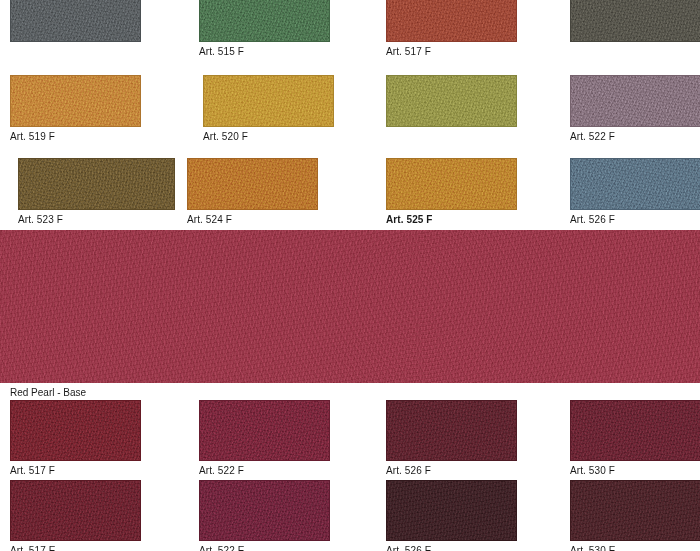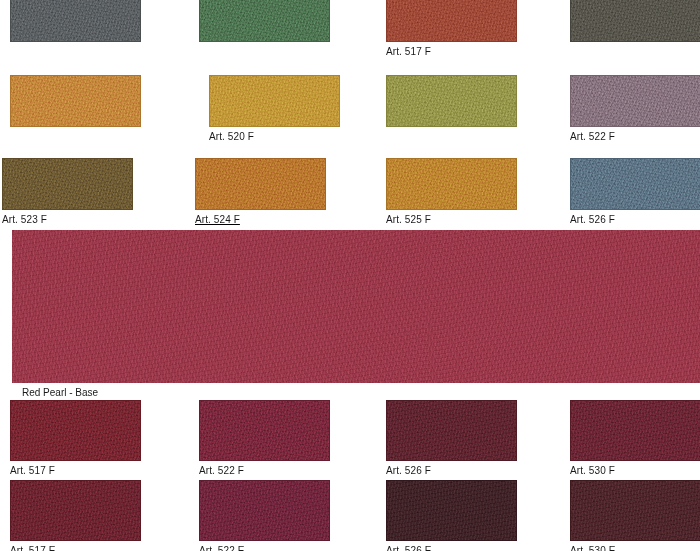--- a/index.html
+++ b/index.html
@@ -82,21 +82,21 @@
     color: #1a1a1a;
     padding-top: 4px;
     letter-spacing: 0.1px;
     white-space: nowrap;
     font-family: "Liberation Sans", sans-serif;
   }
 
   
   .banner-wrap {
     position: absolute;
-    left: 12px;
+    left: 0;
     width: 595px;
   }
   .banner-chip {
     position: relative;
     width: 700px;
     overflow: hidden;
   }
   .banner-grain {
     position: absolute;
     inset: 0;
@@ -135,20 +135,21 @@
         <div class="swatch-chip" style="height: 52px; background: rgb(90, 95, 98); border: 1px solid rgb(74, 79, 82);">
           <div class="grain"></div>
           <div class="grain2"></div>
         </div>
       </div>
       <div class="swatch-cell" style="left: 199px; width: 131px;">
         <div class="swatch-chip" style="height: 52px; background: rgb(76, 119, 80); border: 1px solid rgb(63, 100, 67);">
           <div class="grain"></div>
           <div class="grain2"></div>
         </div>
+        <div class="swatch-label">Art. 515 F</div>
       </div>
       <div class="swatch-cell" style="left: 386px; width: 131px;">
         <div class="swatch-chip" style="height: 52px; background: rgb(164, 71, 52); border: 1px solid rgb(140, 59, 43);">
           <div class="grain"></div>
           <div class="grain2"></div>
         </div>
         <div class="swatch-label">Art. 517 F</div>
       </div>
       <div class="swatch-cell" style="left: 570px; width: 131px;">
         <div class="swatch-chip" style="height: 52px; background: rgb(86, 84, 74); border: 1px solid rgb(70, 69, 61);">
@@ -156,22 +157,23 @@
           <div class="grain2"></div>
         </div>
       </div>
     </div>
     <div class="swatch-row" style="top: 75px;">
       <div class="swatch-cell" style="left: 10px; width: 131px;">
         <div class="swatch-chip" style="height: 52px; background: rgb(203, 137, 55); border: 1px solid rgb(173, 116, 45);">
           <div class="grain"></div>
           <div class="grain2"></div>
         </div>
-      </div>
-      <div class="swatch-cell" style="left: 209px; width: 131px;">
+        <div class="swatch-label">Art. 519 F</div>
+      </div>
+      <div class="swatch-cell" style="left: 203px; width: 131px;">
         <div class="swatch-chip" style="height: 52px; background: rgb(201, 156, 51); border: 1px solid rgb(171, 132, 43);">
           <div class="grain"></div>
           <div class="grain2"></div>
         </div>
         <div class="swatch-label">Art. 520 F</div>
       </div>
       <div class="swatch-cell" style="left: 386px; width: 131px;">
         <div class="swatch-chip" style="height: 52px; background: rgb(154, 154, 72); border: 1px solid rgb(131, 131, 60);">
           <div class="grain"></div>
           <div class="grain2"></div>
@@ -179,35 +181,35 @@
       </div>
       <div class="swatch-cell" style="left: 570px; width: 131px;">
         <div class="swatch-chip" style="height: 52px; background: rgb(138, 116, 129); border: 1px solid rgb(118, 98, 109);">
           <div class="grain"></div>
           <div class="grain2"></div>
         </div>
         <div class="swatch-label">Art. 522 F</div>
       </div>
     </div>
     <div class="swatch-row" style="top: 158px;">
-      <div class="swatch-cell" style="left: 2px; width: 131px;">
+      <div class="swatch-cell" style="left: 18px; width: 157px;">
         <div class="swatch-chip" style="height: 52px; background: rgb(111, 90, 47); border: 1px solid rgb(93, 75, 39);">
           <div class="grain"></div>
           <div class="grain2"></div>
         </div>
         <div class="swatch-label">Art. 523 F</div>
       </div>
-      <div class="swatch-cell" style="left: 195px; width: 131px; text-decoration: underline;">
+      <div class="swatch-cell" style="left: 187px; width: 131px;">
         <div class="swatch-chip" style="height: 52px; background: rgb(192, 120, 41); border: 1px solid rgb(164, 101, 34);">
           <div class="grain"></div>
           <div class="grain2"></div>
         </div>
         <div class="swatch-label">Art. 524 F</div>
       </div>
-      <div class="swatch-cell" style="left: 386px; width: 131px;">
+      <div class="swatch-cell" style="left: 386px; width: 131px; font-weight: bold;">
         <div class="swatch-chip" style="height: 52px; background: rgb(196, 135, 43); border: 1px solid rgb(167, 115, 36);">
           <div class="grain"></div>
           <div class="grain2"></div>
         </div>
         <div class="swatch-label">Art. 525 F</div>
       </div>
       <div class="swatch-cell" style="left: 570px; width: 131px;">
         <div class="swatch-chip" style="height: 52px; background: rgb(92, 117, 136); border: 1px solid rgb(77, 98, 115);">
           <div class="grain"></div>
           <div class="grain2"></div>

